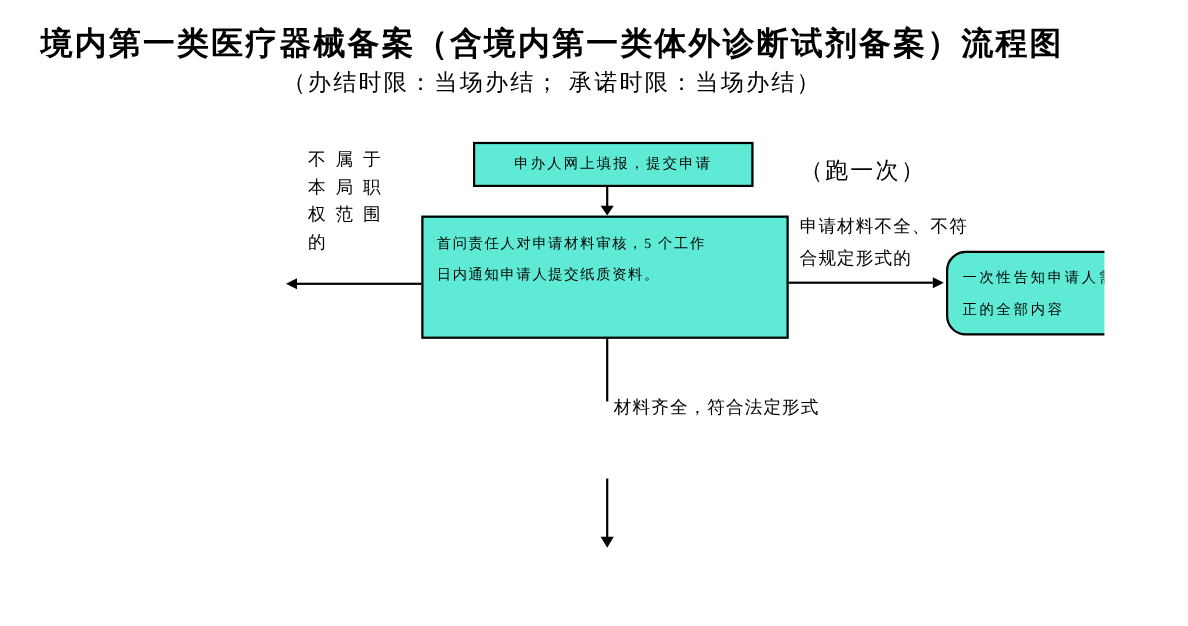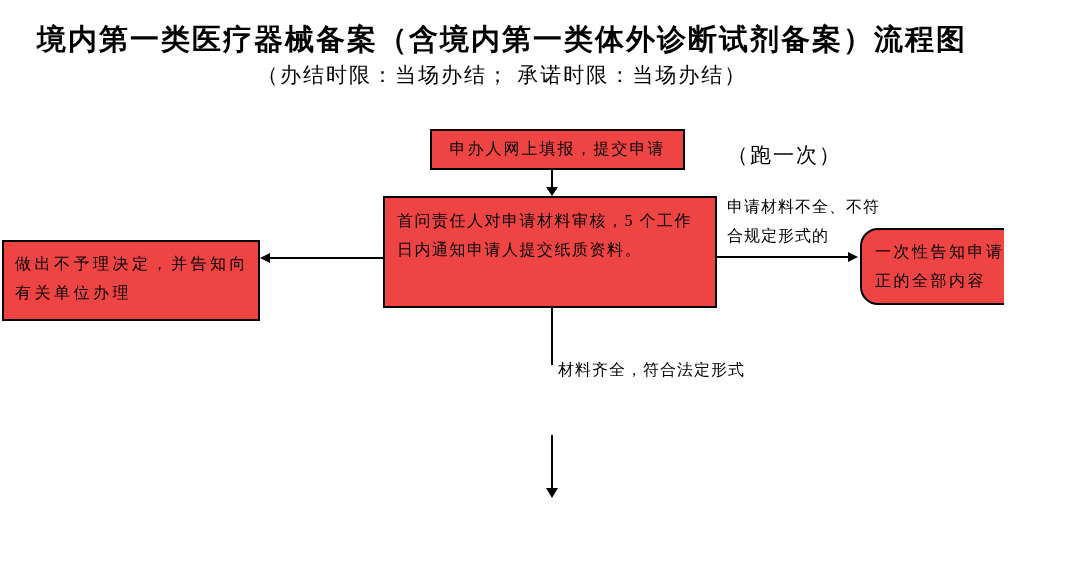--- a/index.html
+++ b/index.html
@@ -28,22 +28,22 @@
     top: 61px; left: 0;
     width: 100%;
     text-align: center;
     font-size: 21px;
     letter-spacing: 2px;
     white-space: nowrap;
   }
   .box {
     position: absolute;
     border: 2px solid #000000;
-    background: #ef4444;
-    font-size: 16px;
+    background: #5eead4;
+    font-size: 13px;
     white-space: pre-line;
   }
   .box-submit {
     left: 430px; top: 129px; width: 255px; height: 41px;
     text-align: center; line-height: 36px; letter-spacing: 2px;
   }
   .box-review {
     left: 383px; top: 196px; width: 334px; height: 112px;
     padding: 8px 6px 0 12px; line-height: 29px; letter-spacing: 1.5px;
   }
@@ -88,25 +88,27 @@
 <body>
 
 <div class="canvas">
 
   <div class="title">境内第一类医疗器械备案（含境内第一类体外诊断试剂备案）流程图</div>
   <div class="subtitle">（办结时限：当场办结； 承诺时限：当场办结）</div>
 
   <div class="box box-submit">申办人网上填报，提交申请</div>
   <div class="box box-review">首问责任人对申请材料审核，5 个工作
 日内通知申请人提交纸质资料。</div>
-  <div class="box box-reject">做出不予理决定，并告知向
-有关单位办理</div>
   <div class="box box-supplement">一次性告知申请人需补
 正的全部内容</div>
 
+  <div class="lbl lbl-authority">不属于
+本局职
+权范围
+的</div>
   <div class="lbl lbl-once">（跑一次）</div>
   <div class="lbl lbl-incomplete">申请材料不全、不符
 合规定形式的</div>
   <div class="lbl lbl-complete">材料齐全，符合法定形式</div>
 
   <div class="line a1-line"></div>
   <div class="head head-down-1"></div>
 
   <div class="line a2-line"></div>
   <div class="head head-left"></div>

